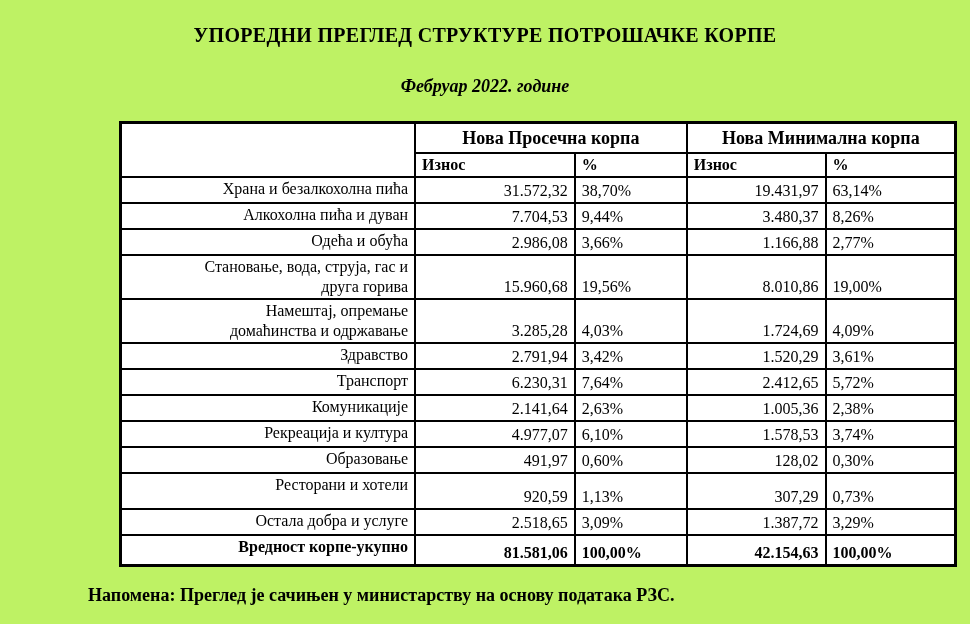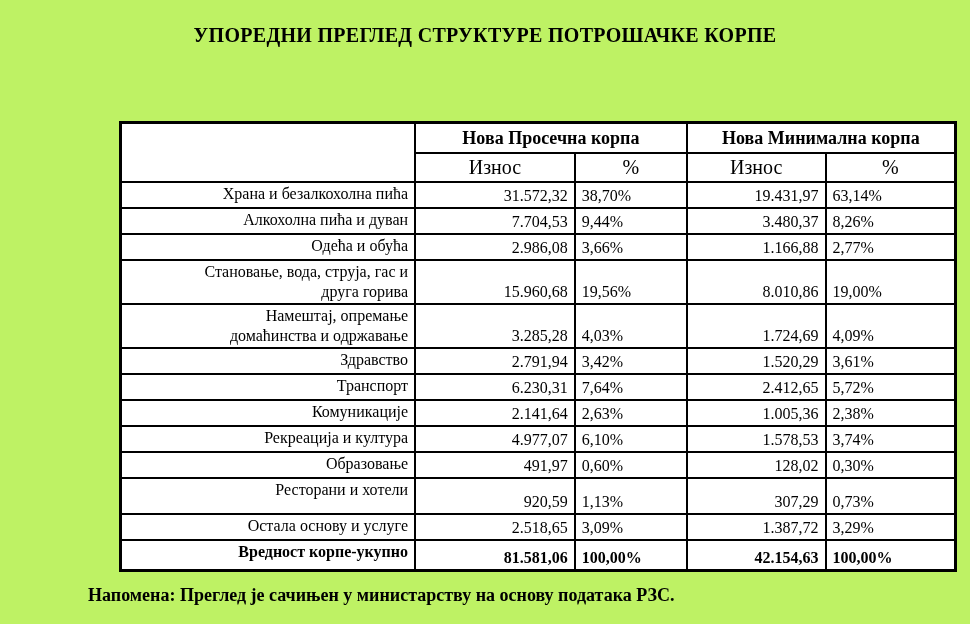--- a/index.html
+++ b/index.html
@@ -53,23 +53,23 @@
     background: #ffffff;
   }
   th.group {
     font-size: 18px;
     font-weight: bold;
     text-align: center;
     height: 26px;
     vertical-align: middle;
   }
   th.sub {
-    font-weight: normal;
-    text-align: center;
-    font-size: 20px;
+    font-weight: bold;
+    text-align: left;
+    font-size: 16px;
     height: 20px;
     vertical-align: middle;
   }
   td.corner { border-bottom: 2px solid #000; }
   td.rowlabel {
     text-align: right;
     vertical-align: top;
     padding-right: 9px;
     white-space: pre-line;
   }
@@ -93,20 +93,21 @@
     font-size: 18px;
     font-weight: bold;
   }
 </style>
 </head>
 <body>
 
 <div class="page">
 
   <div class="doc-title">УПОРЕДНИ ПРЕГЛЕД СТРУКТУРЕ ПОТРОШАЧКЕ КОРПЕ</div>
+  <div class="doc-subtitle">Фебруар 2022. године</div>
 
   <table class="basket">
     <colgroup>
       <col style="width:295px">
       <col style="width:160px">
       <col style="width:112px">
       <col style="width:139px">
       <col style="width:130px">
     </colgroup>
     <thead>
@@ -196,21 +197,21 @@
         <td class="pct">0,30%</td>
       </tr>
       <tr class="datarow tall">
         <td class="rowlabel">Ресторани и хотели</td>
         <td class="num">920,59</td>
         <td class="pct">1,13%</td>
         <td class="num">307,29</td>
         <td class="pct">0,73%</td>
       </tr>
       <tr class="datarow">
-        <td class="rowlabel">Остала основу и услуге</td>
+        <td class="rowlabel">Остала добра и услуге</td>
         <td class="num">2.518,65</td>
         <td class="pct">3,09%</td>
         <td class="num">1.387,72</td>
         <td class="pct">3,29%</td>
       </tr>
       <tr class="total">
         <td class="rowlabel">Вредност корпе-укупно</td>
         <td class="num">81.581,06</td>
         <td class="pct">100,00%</td>
         <td class="num">42.154,63</td>

